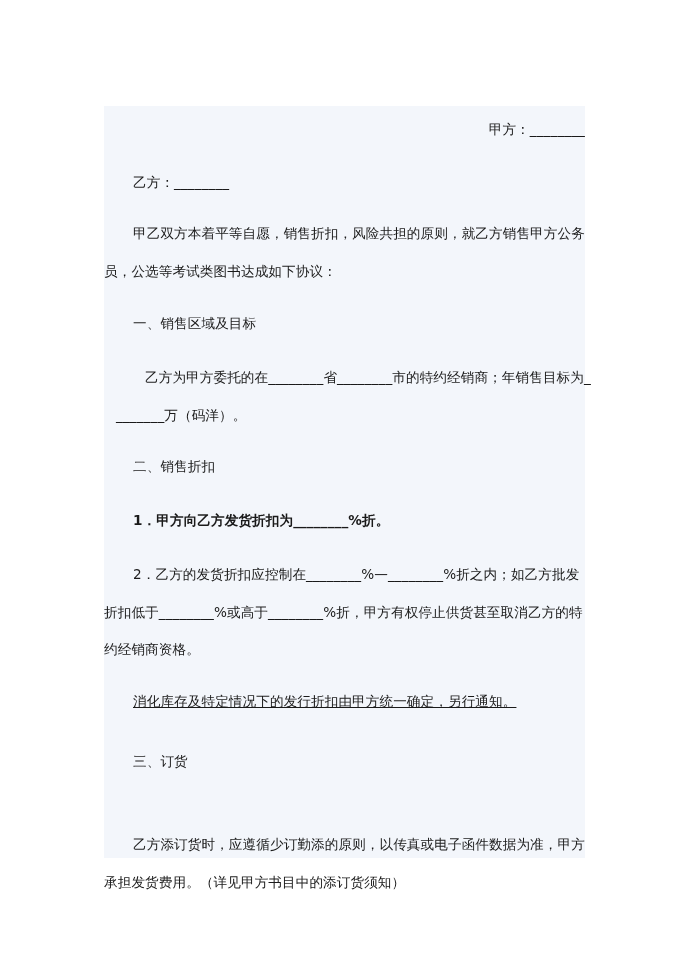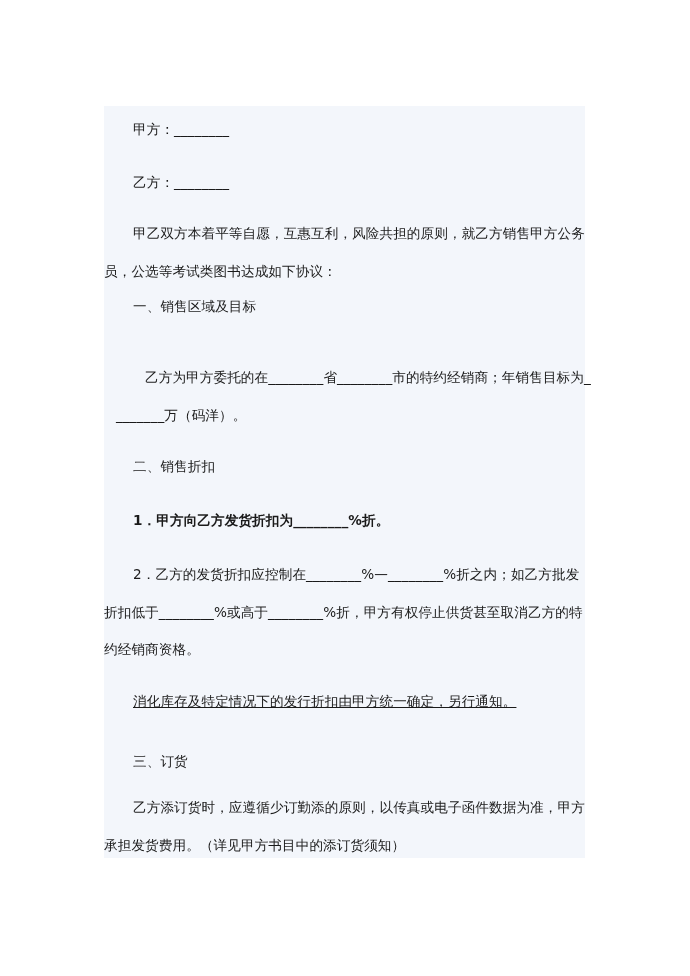--- a/index.html
+++ b/index.html
@@ -34,23 +34,23 @@
       word-break: break-all;
       letter-spacing: 0.1px;
     }
     .para.no-wrap { white-space: nowrap; }
   </style>
 </head>
 <body>
 
 <div class="doc-block"></div>
 
-<div class="para no-wrap" style="top:111px;">甲方：________</div>
+<div class="para no-wrap" style="top:111px;text-align:right;">甲方：________</div>
 <div class="para no-wrap" style="top:164px;">乙方：________</div>
-<div class="para" style="top:215px;">甲乙双方本着平等自愿，互惠互利，风险共担的原则，就乙方销售甲方公务员，公选等考试类图书达成如下协议：</div>
-<div class="para no-wrap" style="top:288px;">一、销售区域及目标</div>
+<div class="para" style="top:215px;">甲乙双方本着平等自愿，销售折扣，风险共担的原则，就乙方销售甲方公务员，公选等考试类图书达成如下协议：</div>
+<div class="para no-wrap" style="top:305px;">一、销售区域及目标</div>
 <div class="para" style="top:359px;margin-left:12px;">乙方为甲方委托的在________省________市的特约经销商；年销售目标为________万（码洋）。</div>
 <div class="para no-wrap" style="top:448px;">二、销售折扣</div>
 <div class="para" style="top:502px;font-weight:bold;">1．甲方向乙方发货折扣为________%折。</div>
 <div class="para" style="top:556px;">2．乙方的发货折扣应控制在________%—________%折之内；如乙方批发折扣低于________%或高于________%折，甲方有权停止供货甚至取消乙方的特约经销商资格。</div>
 <div class="para" style="top:683px;text-decoration:underline;">消化库存及特定情况下的发行折扣由甲方统一确定，另行通知。</div>
 <div class="para no-wrap" style="top:743px;">三、订货</div>
-<div class="para" style="top:789px;">乙方添订货时，应遵循少订勤添的原则，以传真或电子函件数据为准，甲方承担发货费用。（详见甲方书目中的添订货须知）</div>
+<div class="para" style="top:826px;">乙方添订货时，应遵循少订勤添的原则，以传真或电子函件数据为准，甲方承担发货费用。（详见甲方书目中的添订货须知）</div>
 
 </body></html>

